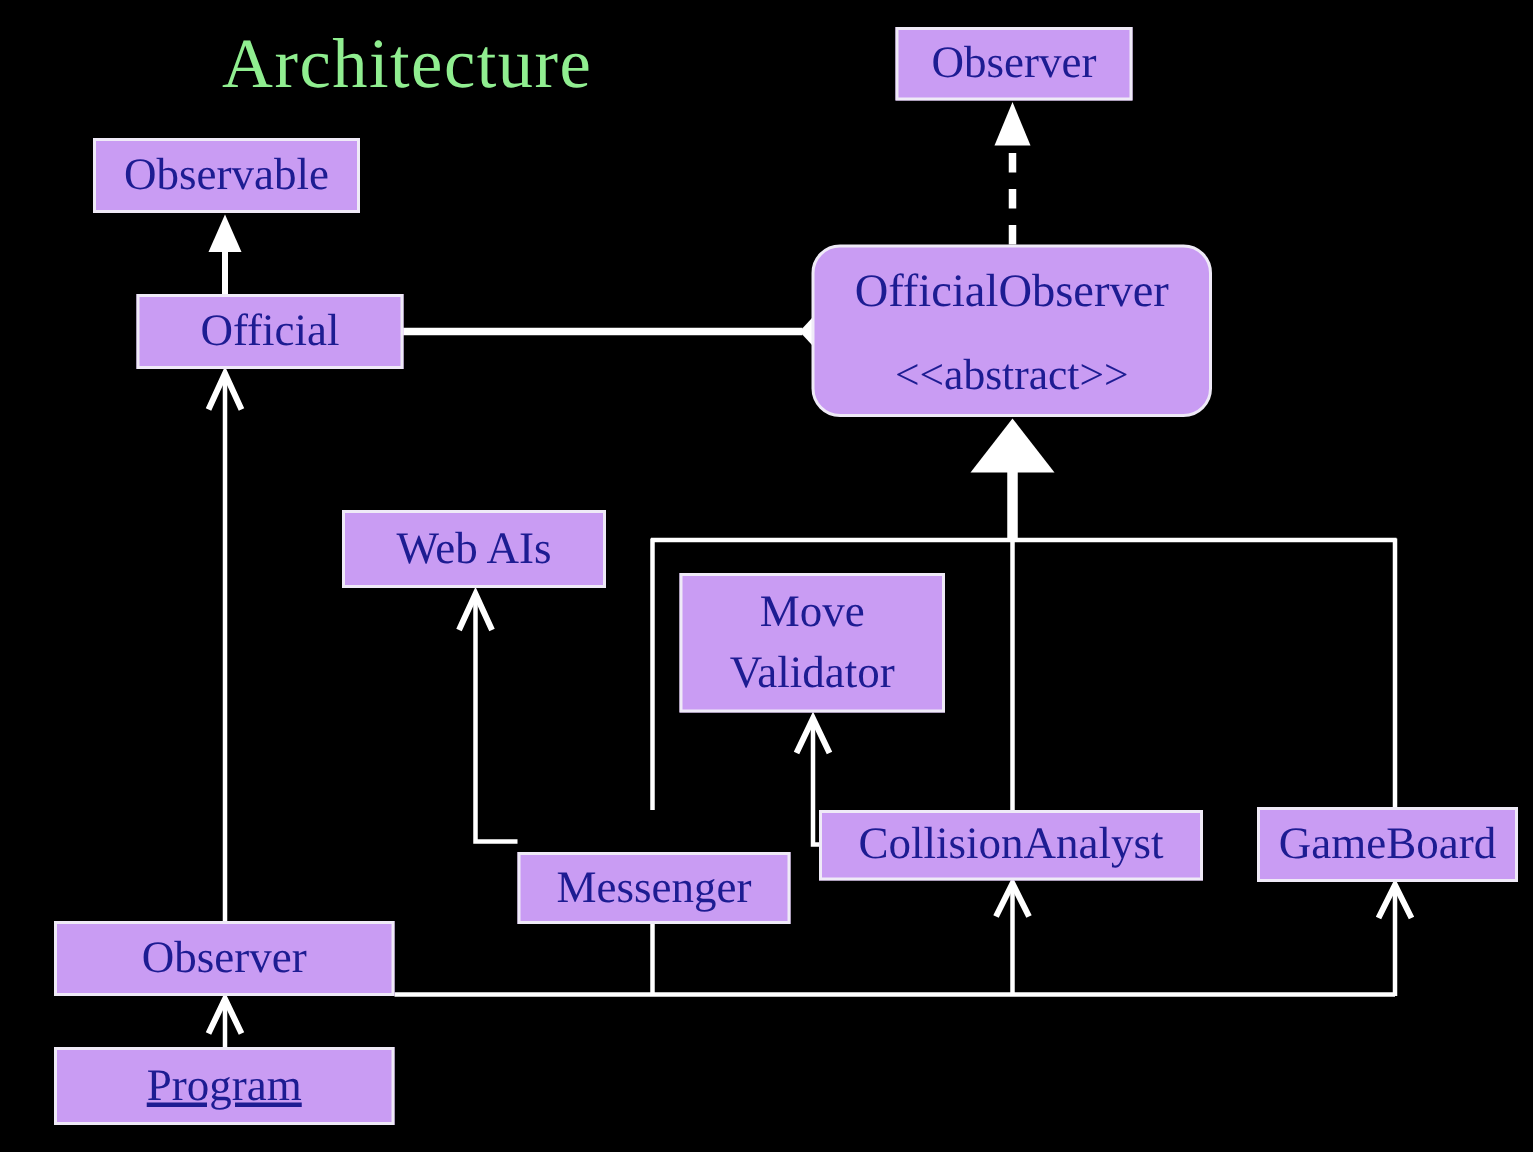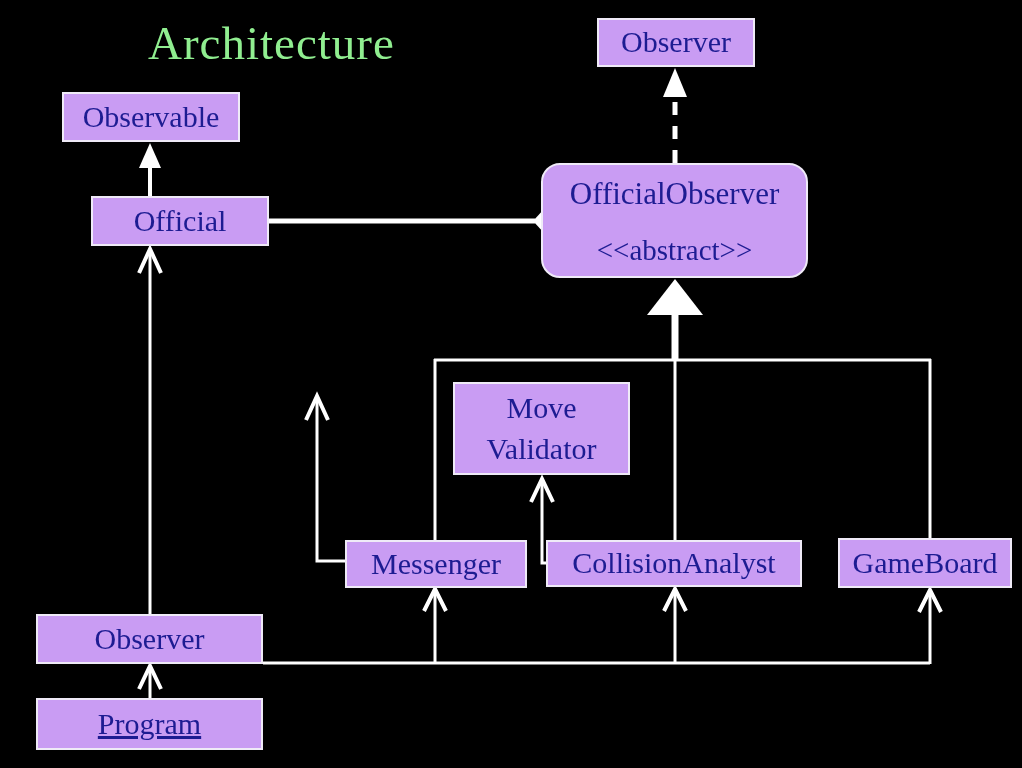--- a/index.html
+++ b/index.html
@@ -103,26 +103,29 @@
 
   <div class="box" style="left:62px;top:196px;width:178px;height:50px;margin-left:29px;">
     <span>Official</span>
   </div>
 
   <div class="box col" style="left:541px;top:163px;width:267px;height:115px;font-size:31px;">
     <span>OfficialObserver</span>
     <span class="stereotype">&lt;&lt;abstract&gt;&gt;</span>
   </div>
 
+  <div class="box" style="left:228px;top:340px;width:176px;height:52px;">
+    <span>Web AIs</span>
+  </div>
 
   <div class="box" style="left:453px;top:382px;width:177px;height:93px;">
     <span>Move Validator</span>
   </div>
 
-  <div class="box" style="left:345px;top:540px;width:182px;height:48px;">
+  <div class="box" style="left:345px;top:568px;width:182px;height:48px;">
     <span>Messenger</span>
   </div>
 
   <div class="box" style="left:546px;top:540px;width:256px;height:47px;">
     <span>CollisionAnalyst</span>
   </div>
 
   <div class="box" style="left:838px;top:538px;width:174px;height:50px;">
     <span>GameBoard</span>
   </div>

